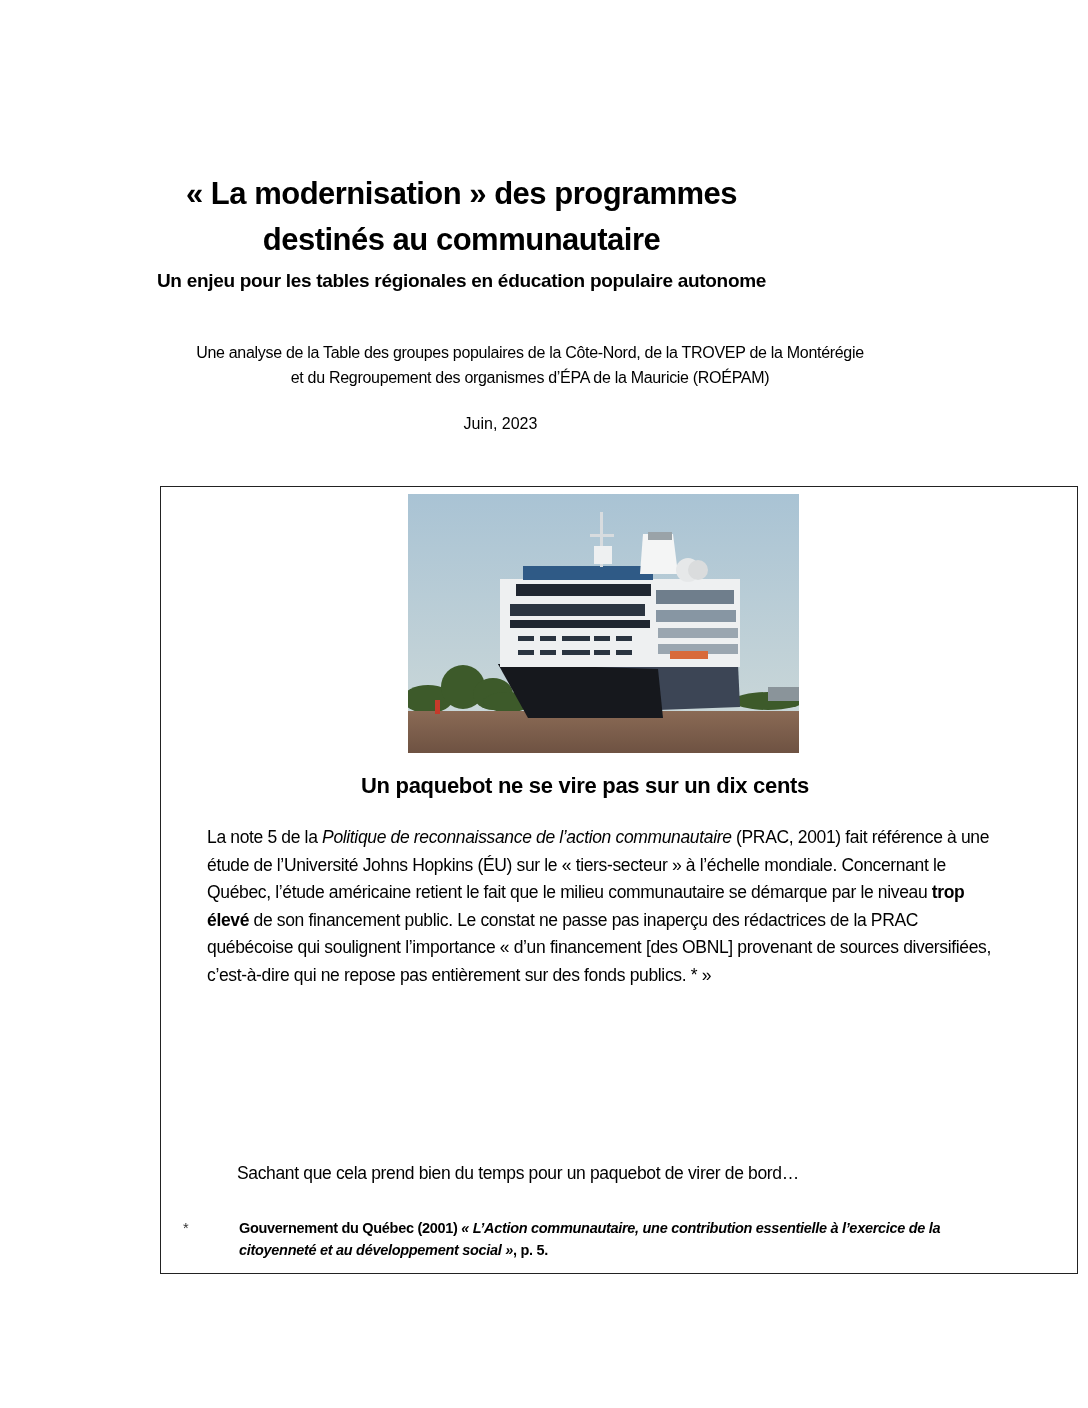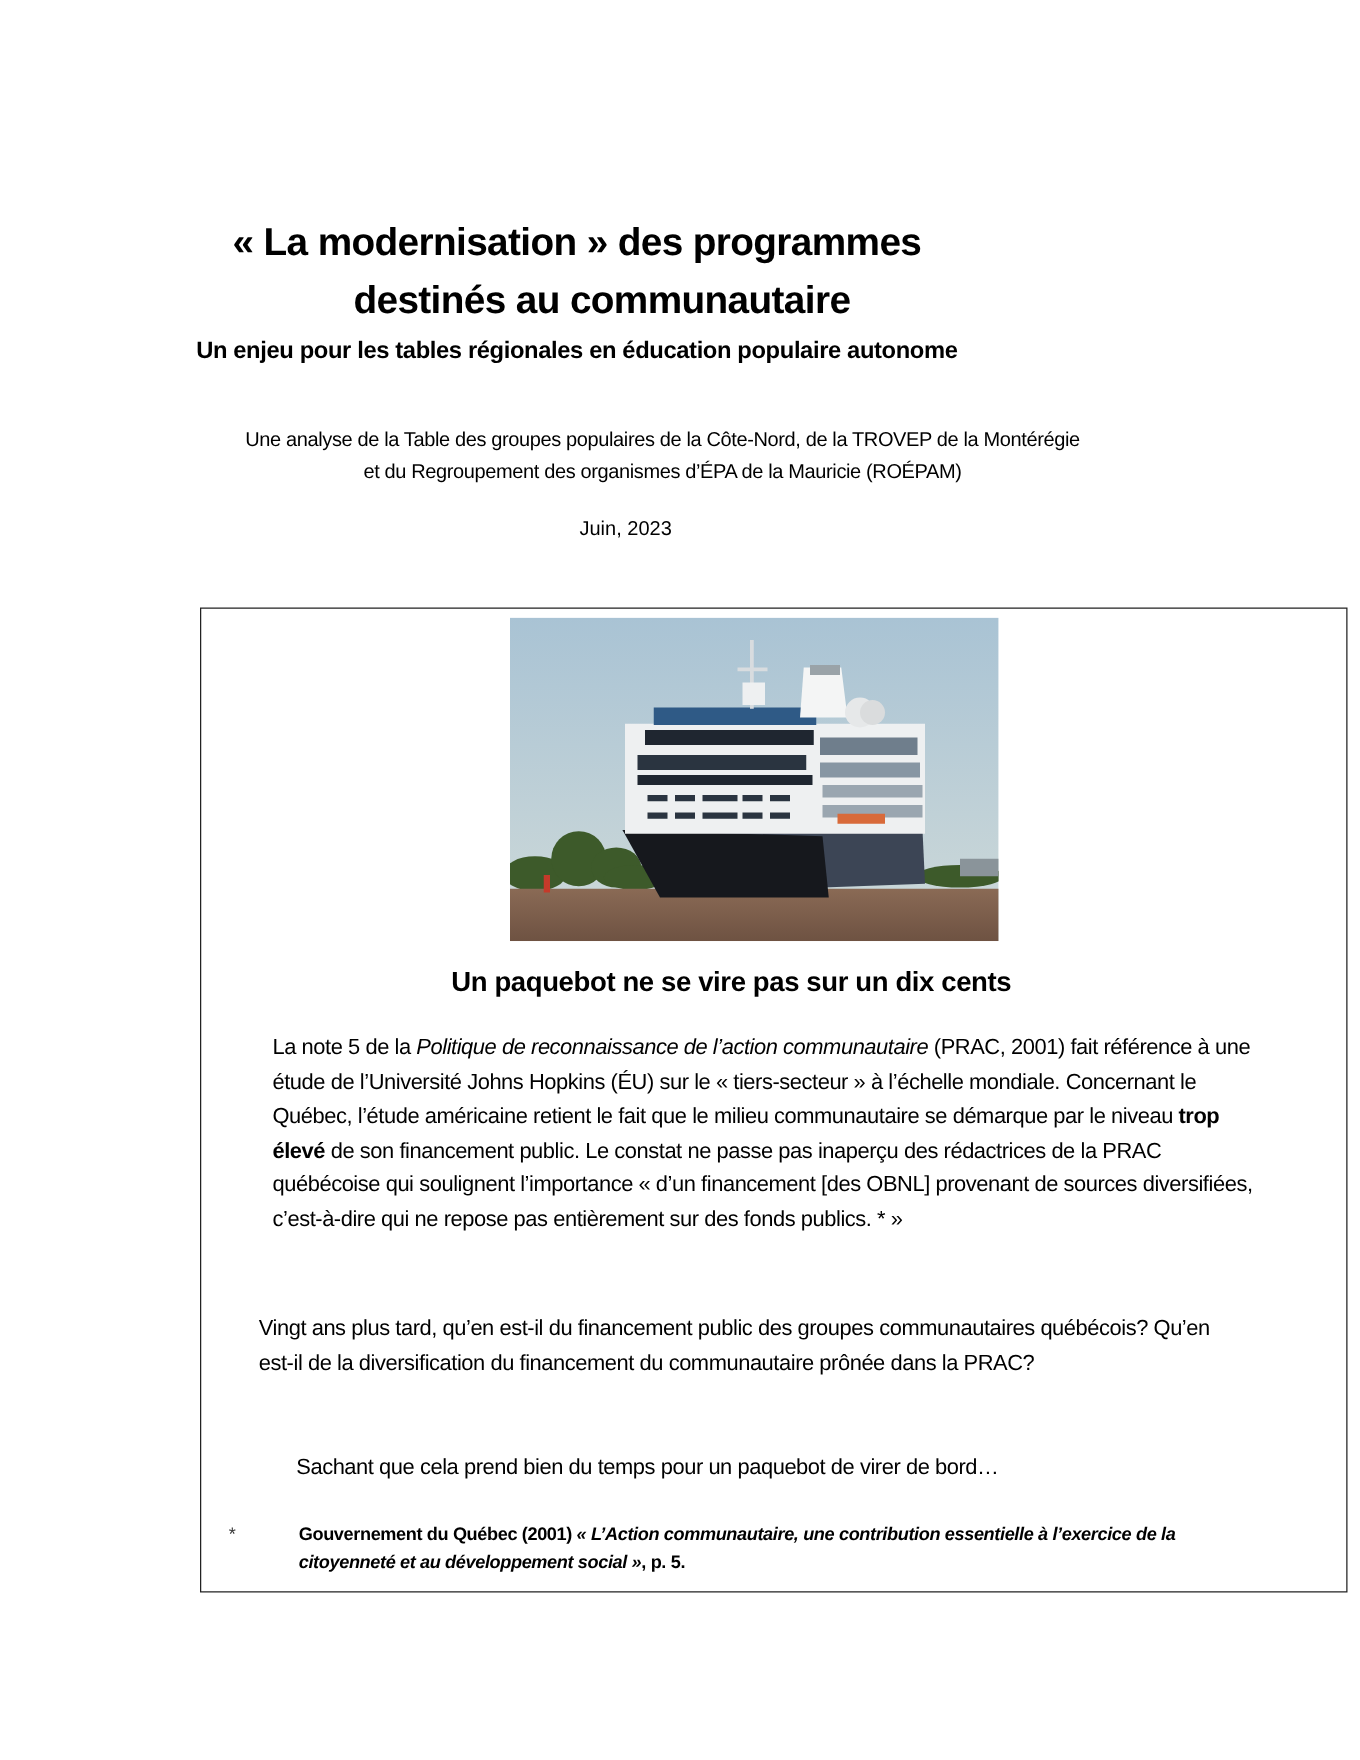--- a/index.html
+++ b/index.html
@@ -1,27 +1,27 @@
 <!DOCTYPE html>
 <html><head>
   <meta charset="utf-8">
   <style>
     html, body { margin: 0; padding: 0; background: #ffffff; }
     body { width: 1088px; height: 1408px; position: relative; overflow: hidden; color: #000; font-family: "Liberation Sans", sans-serif; }
     .title { position: absolute; left: 0; width: 923px; text-align: center; font-weight: bold; letter-spacing: -0.5px; }
     .t1 { top: 176px; font-size: 31px; }
-    .t2 { top: 222px; font-size: 31px; margin-left: 20px; }
+    .t2 { top: 222px; font-size: 31px; }
     .sub { top: 270px; font-size: 19px; letter-spacing: -0.3px; }
     .analysis { position: absolute; left: 0; width: 1060px; text-align: center; font-size: 16px; line-height: 25px; top: 340px; letter-spacing: -0.3px; }
     .date { position: absolute; left: 0; width: 1001px; text-align: center; font-size: 16px; top: 415px; }
     .box { position: absolute; left: 160px; top: 486px; width: 918px; height: 788px; border: 1.5px solid #222; box-sizing: border-box; }
     .photo { position: absolute; left: 247px; top: 7px; width: 391px; height: 259px; overflow: hidden; }
     .box-heading { position: absolute; left: 0; width: 848px; top: 286px; text-align: center; font-size: 22px; font-weight: bold; letter-spacing: -0.3px; }
     .body-text { position: absolute; left: 46px; width: 790px; font-size: 17.5px; line-height: 27.5px; letter-spacing: -0.35px; }
-    .p1 { top: 337px; margin-left: 11px; }
+    .p1 { top: 337px; }
     .p2 { top: 562px; }
     .p3 { top: 673px; margin-left: 30px; }
     .footnote { position: absolute; left: 20px; top: 730px; width: 820px; font-size: 14.5px; line-height: 22px; letter-spacing: -0.3px; }
     .fn-star { position: absolute; left: 0; top: 0; width: 40px; text-align: left; color: #333; padding-left: 2px; }
     .fn-text { position: absolute; left: 58px; width: 770px; font-weight: bold; }
     i { font-style: italic; }
     b { font-weight: bold; }
   </style>
 </head>
 <body>
@@ -105,21 +105,20 @@
       <rect x="186" y="52" width="18" height="18" fill="#eef0f1"></rect>
     </svg>
   </div>
 
   <div class="box-heading">Un paquebot ne se vire pas sur un dix cents</div>
 
   <div class="body-text p1">
     <span>La note 5 de la </span><i>Politique de reconnaissance de l’action communautaire</i><span> (PRAC, 2001) fait référence à une étude de l’Université Johns Hopkins (ÉU) sur le « tiers-secteur » à l’échelle mondiale. Concernant le Québec, l’étude américaine retient le fait que le milieu communautaire se démarque par le niveau </span><b>trop élevé</b><span> de son financement public. Le constat ne passe pas inaperçu des rédactrices de la PRAC québécoise qui soulignent l’importance « d’un financement [des OBNL] provenant de sources diversifiées, c’est-à-dire qui ne repose pas entièrement sur des fonds publics. * »</span>
   </div>
 
-  <div class="body-text p2">Vingt ans plus tard, qu’en est-il du financement public des groupes communautaires québécois?  Qu’en est-il de la diversification du financement du communautaire prônée dans la PRAC?</div>
 
   <div class="body-text p3">Sachant que cela prend bien du temps pour un paquebot de virer de bord…</div>
 
   <div class="footnote">
     <span class="fn-star">*</span>
     <div class="fn-text">
       <span>Gouvernement du Québec (2001) </span><i>« L’Action communautaire, une contribution essentielle à l’exercice de la citoyenneté et au développement social »</i><span>, p. 5.</span>
     </div>
   </div>
 </div>

